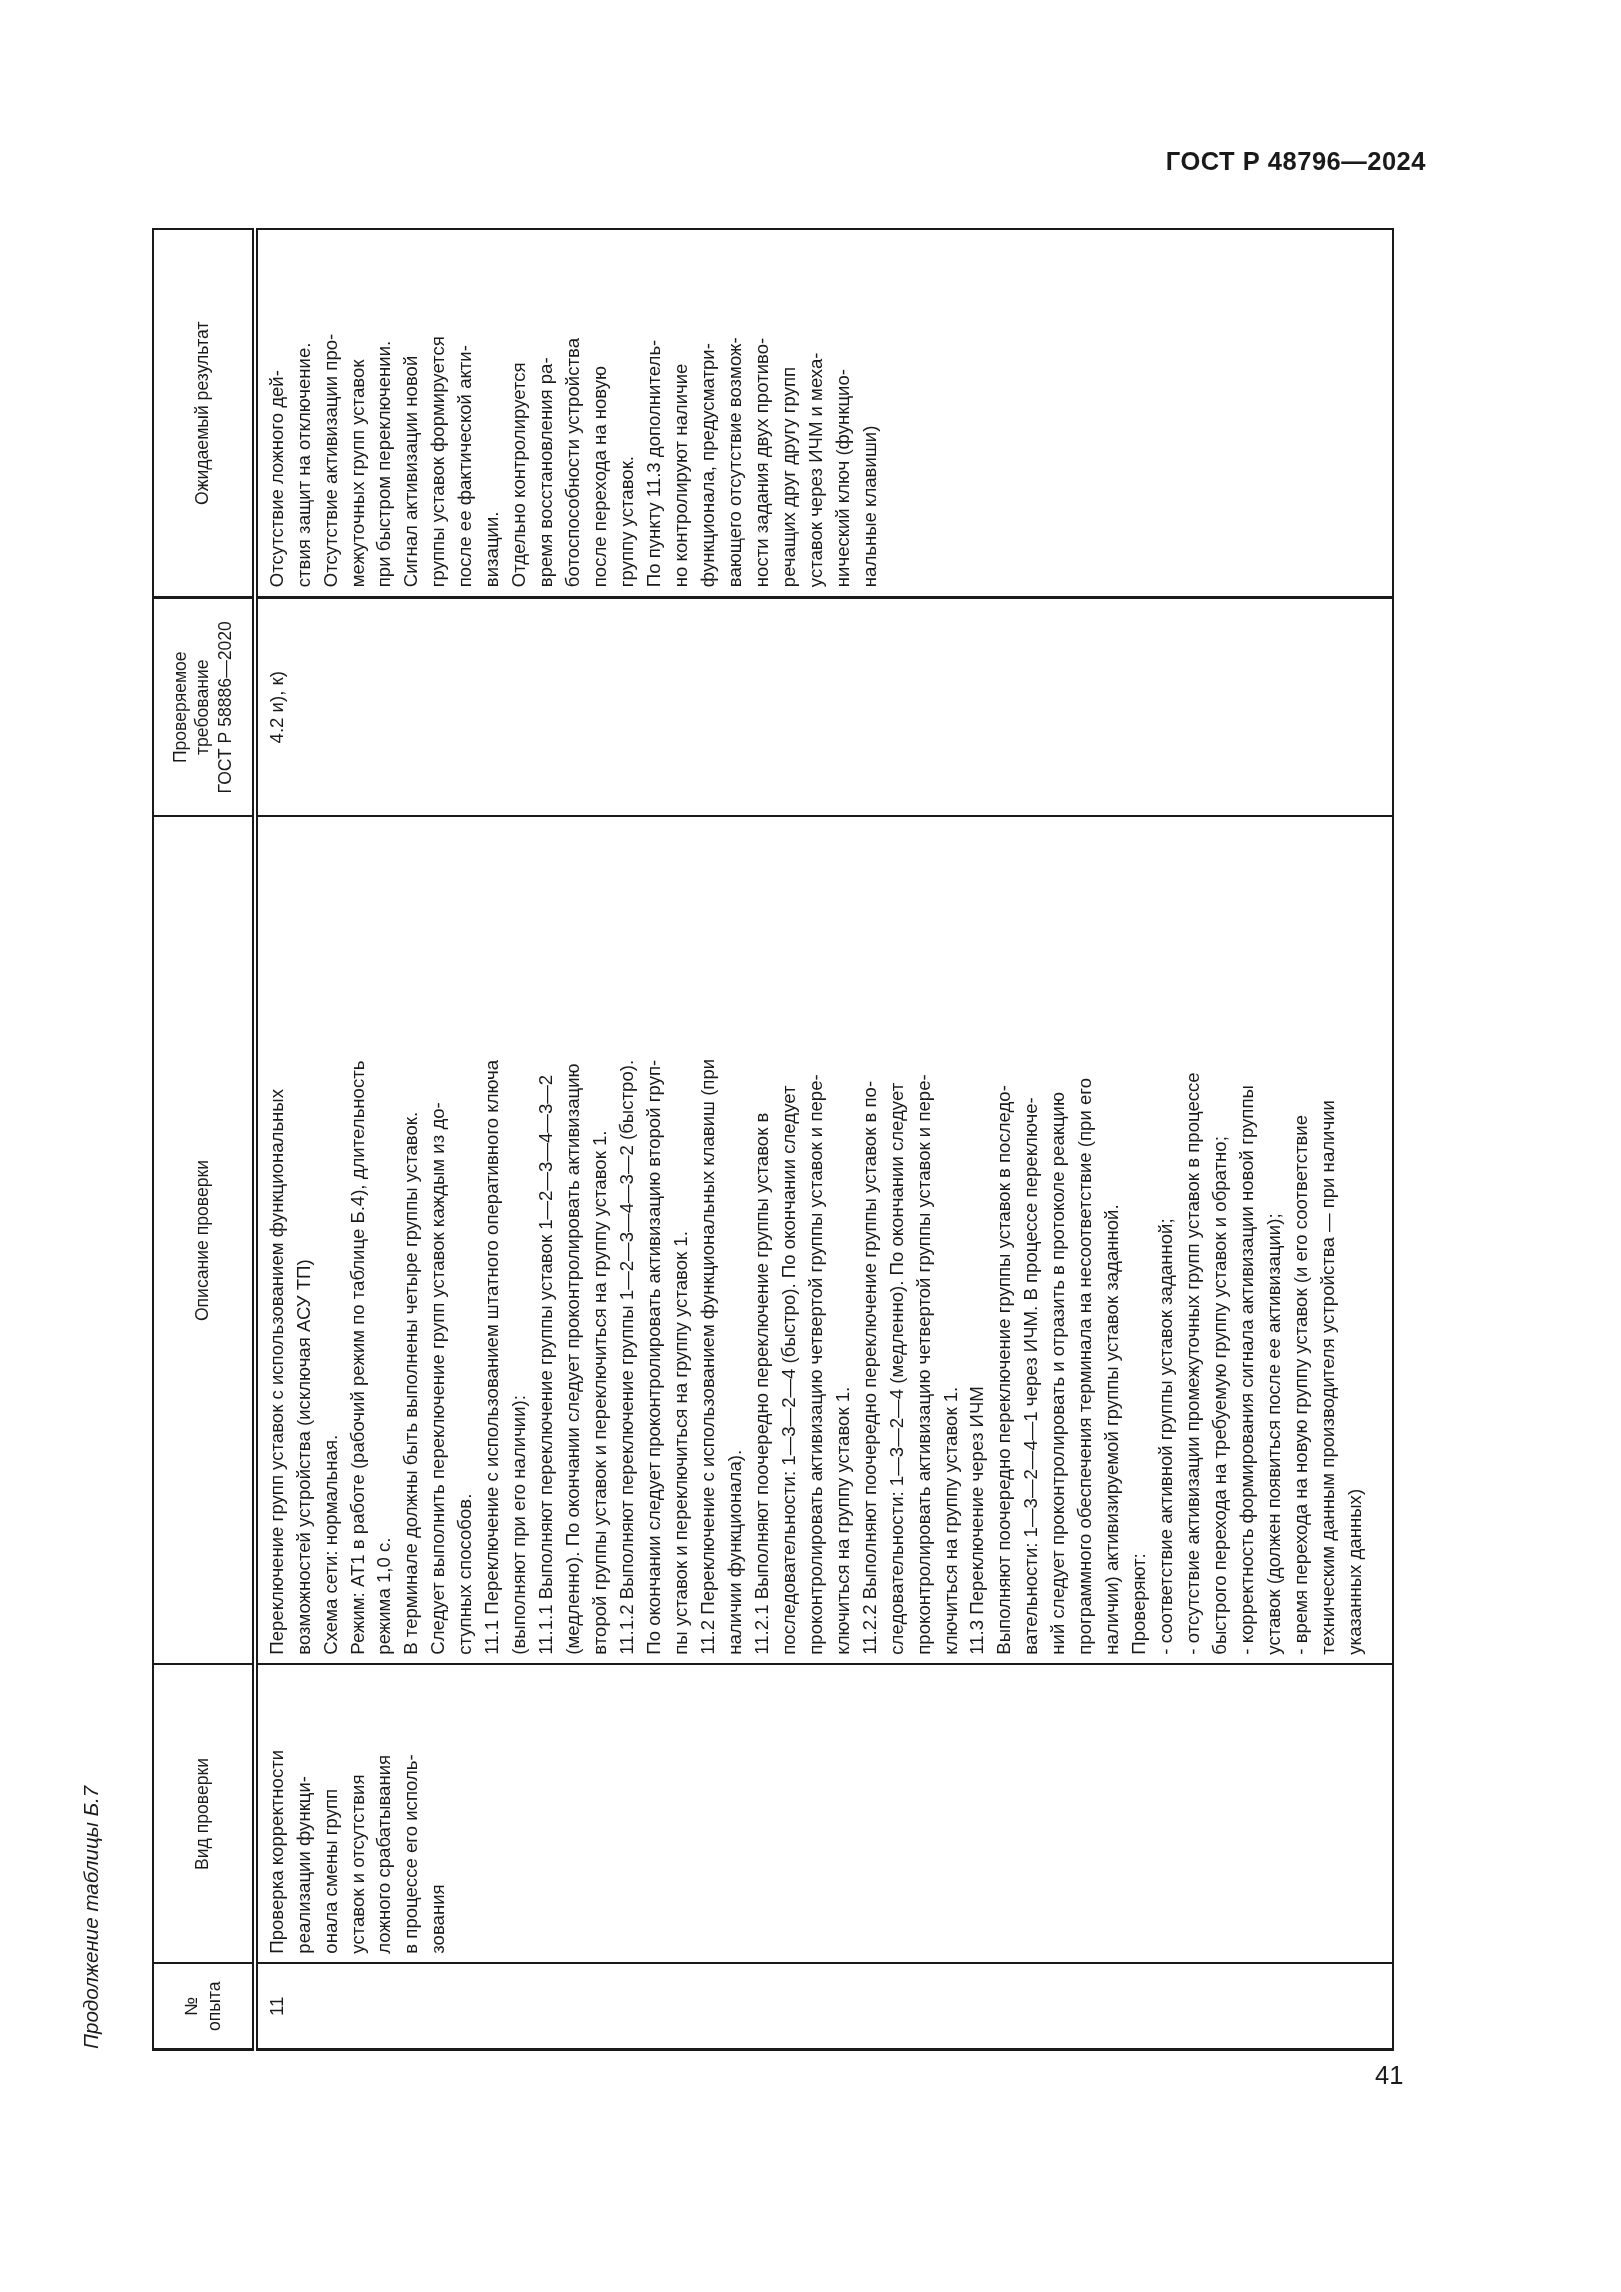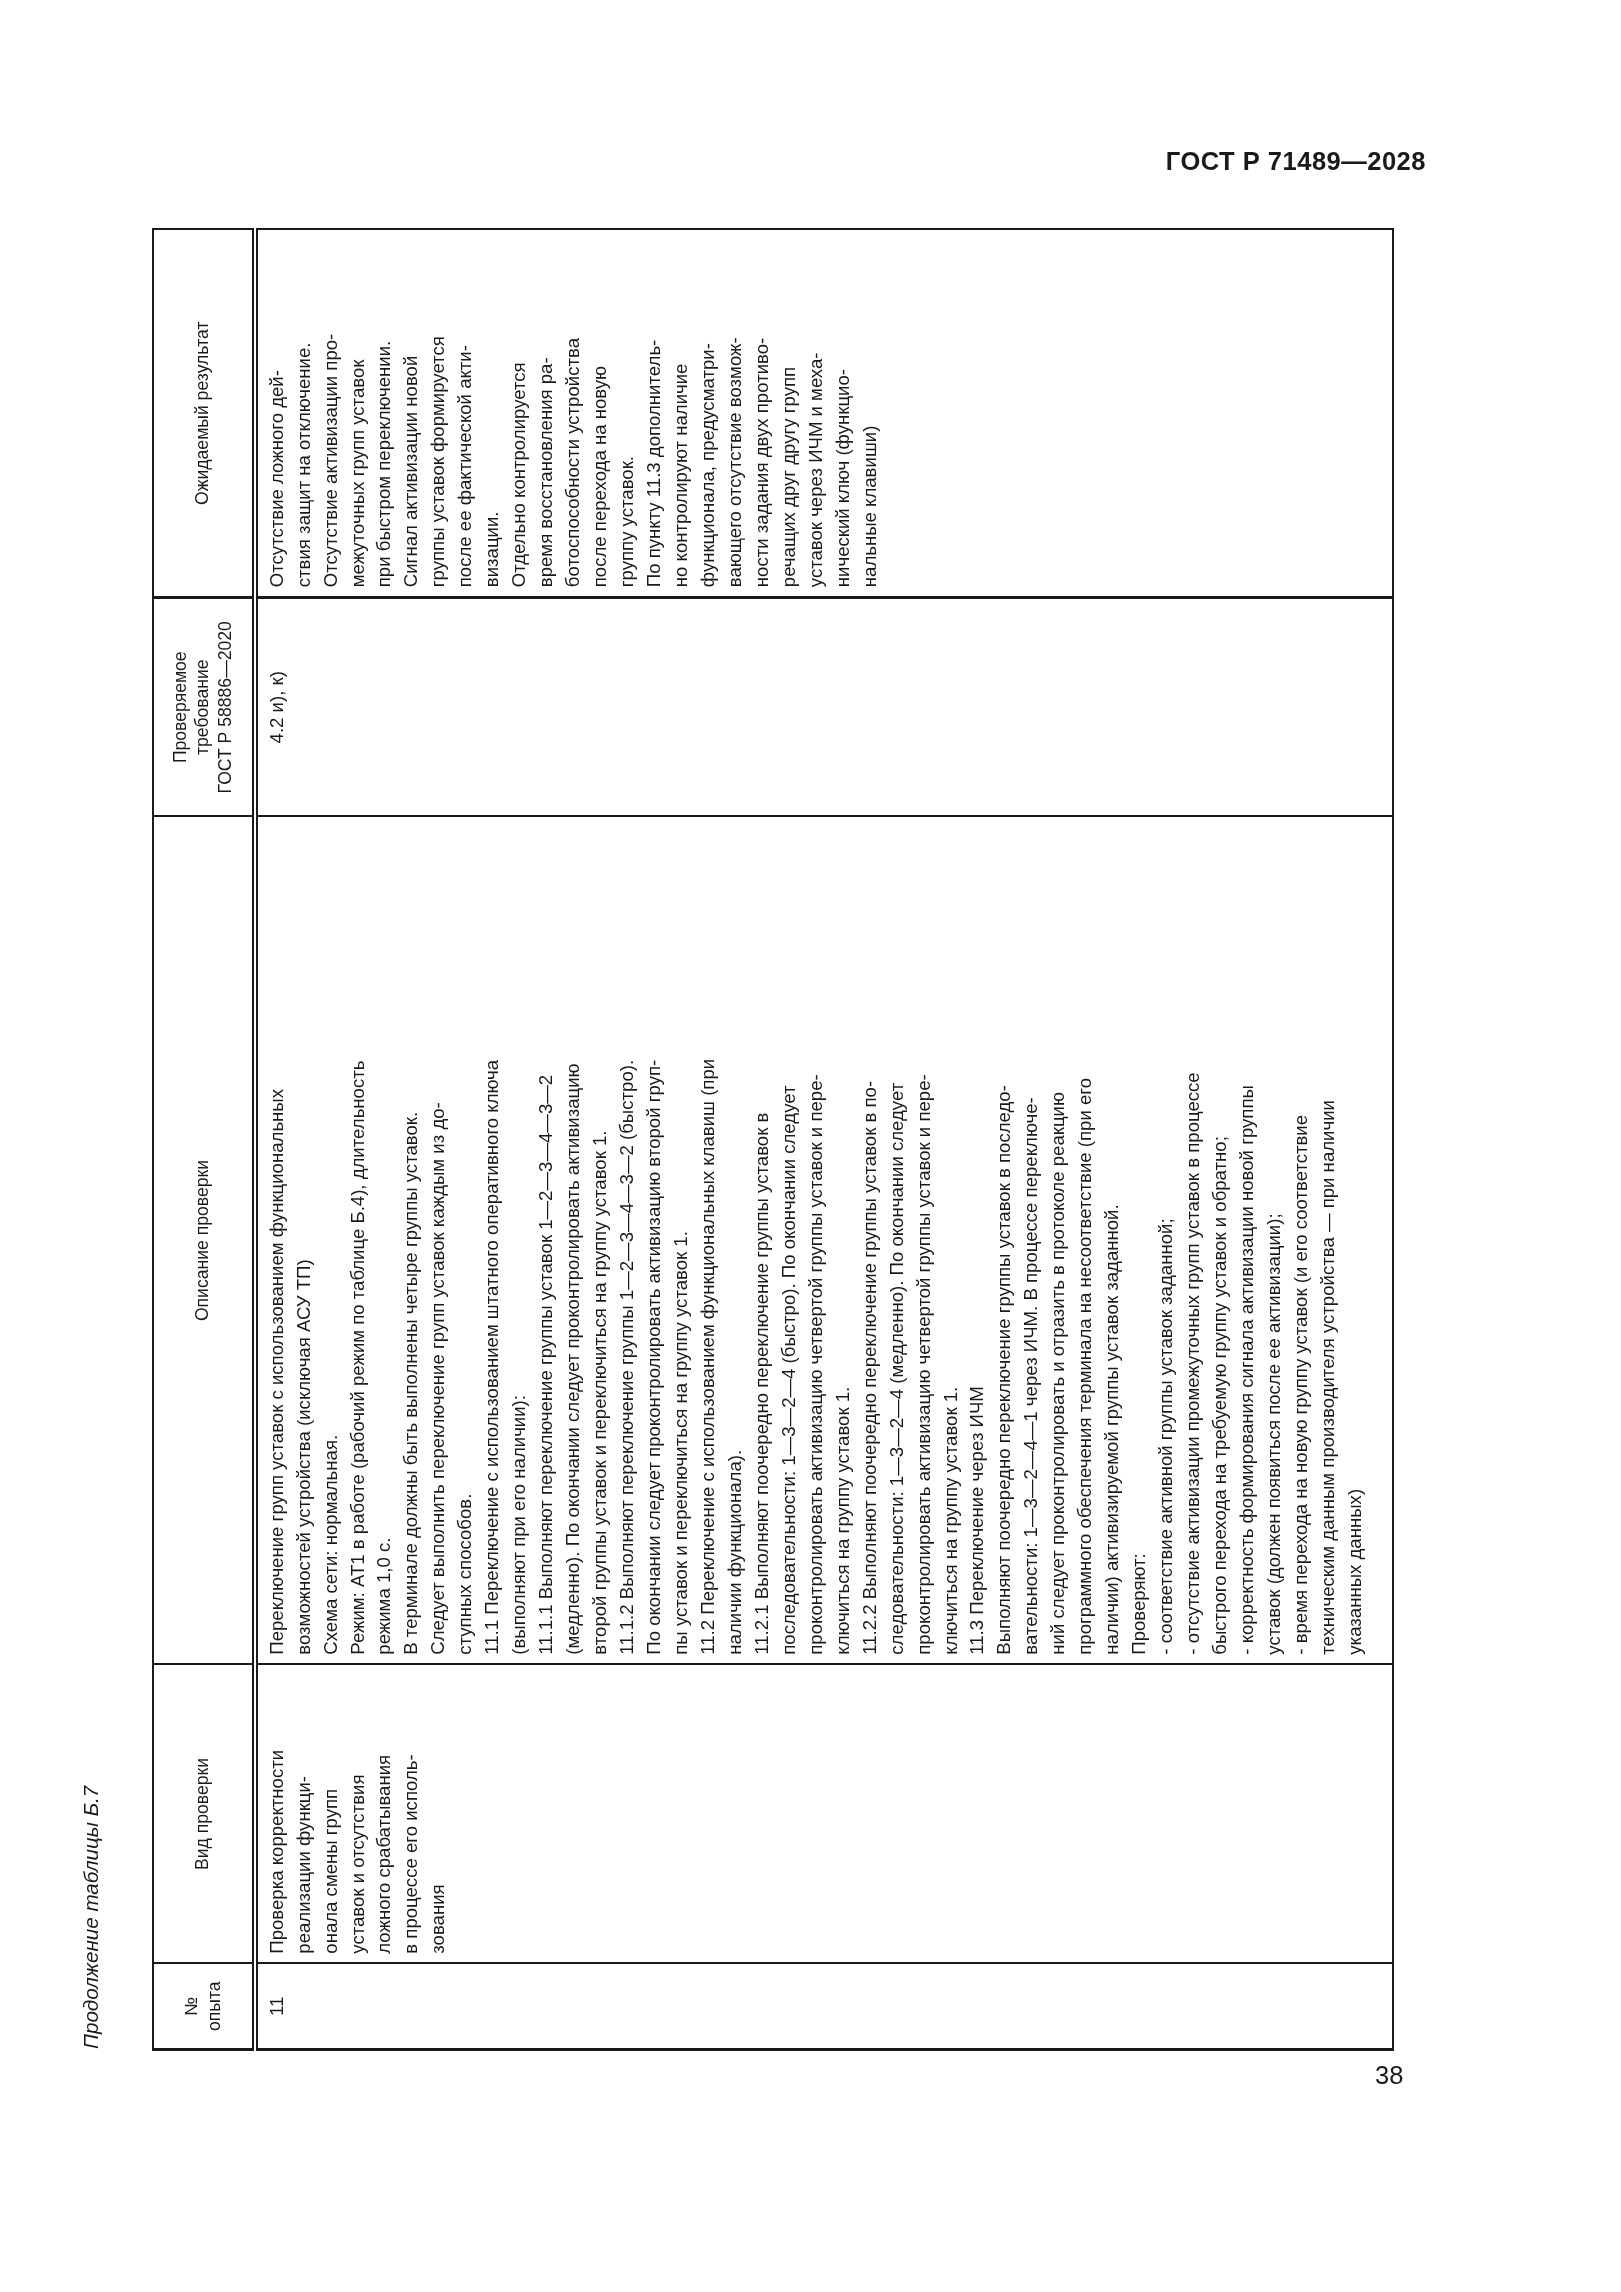--- a/index.html
+++ b/index.html
@@ -68,21 +68,21 @@
   .h-ozh,.c-ozh{border-left:3.9px solid #1a1a1a !important;}
   .c-num{text-align:center;}
   .c-treb{text-align:center;}
   .c-vid,.c-opis,.c-ozh{text-align:left;}
 </style>
 </head>
 <body>
 
 <div class="page">
 
-  <div class="running-header">ГОСТ Р 71489—2028</div>
+  <div class="running-header">ГОСТ Р 48796—2024</div>
 
   <div class="rotated">
 
     <div class="table-caption">Продолжение таблицы Б.7</div>
 
     <table class="gost">
       <colgroup>
         <col style="width:86px">
         <col style="width:299px">
         <col style="width:848px">
@@ -174,15 +174,15 @@
 ности задания двух противо-
 речащих друг другу групп
 уставок через ИЧМ и меха-
 нический ключ (функцио-
 нальные клавиши)</td>
         </tr>
       </tbody>
     </table>
   </div>
 
-  <div class="page-number">38</div>
+  <div class="page-number">41</div>
 </div>
 
 
 </body></html>

